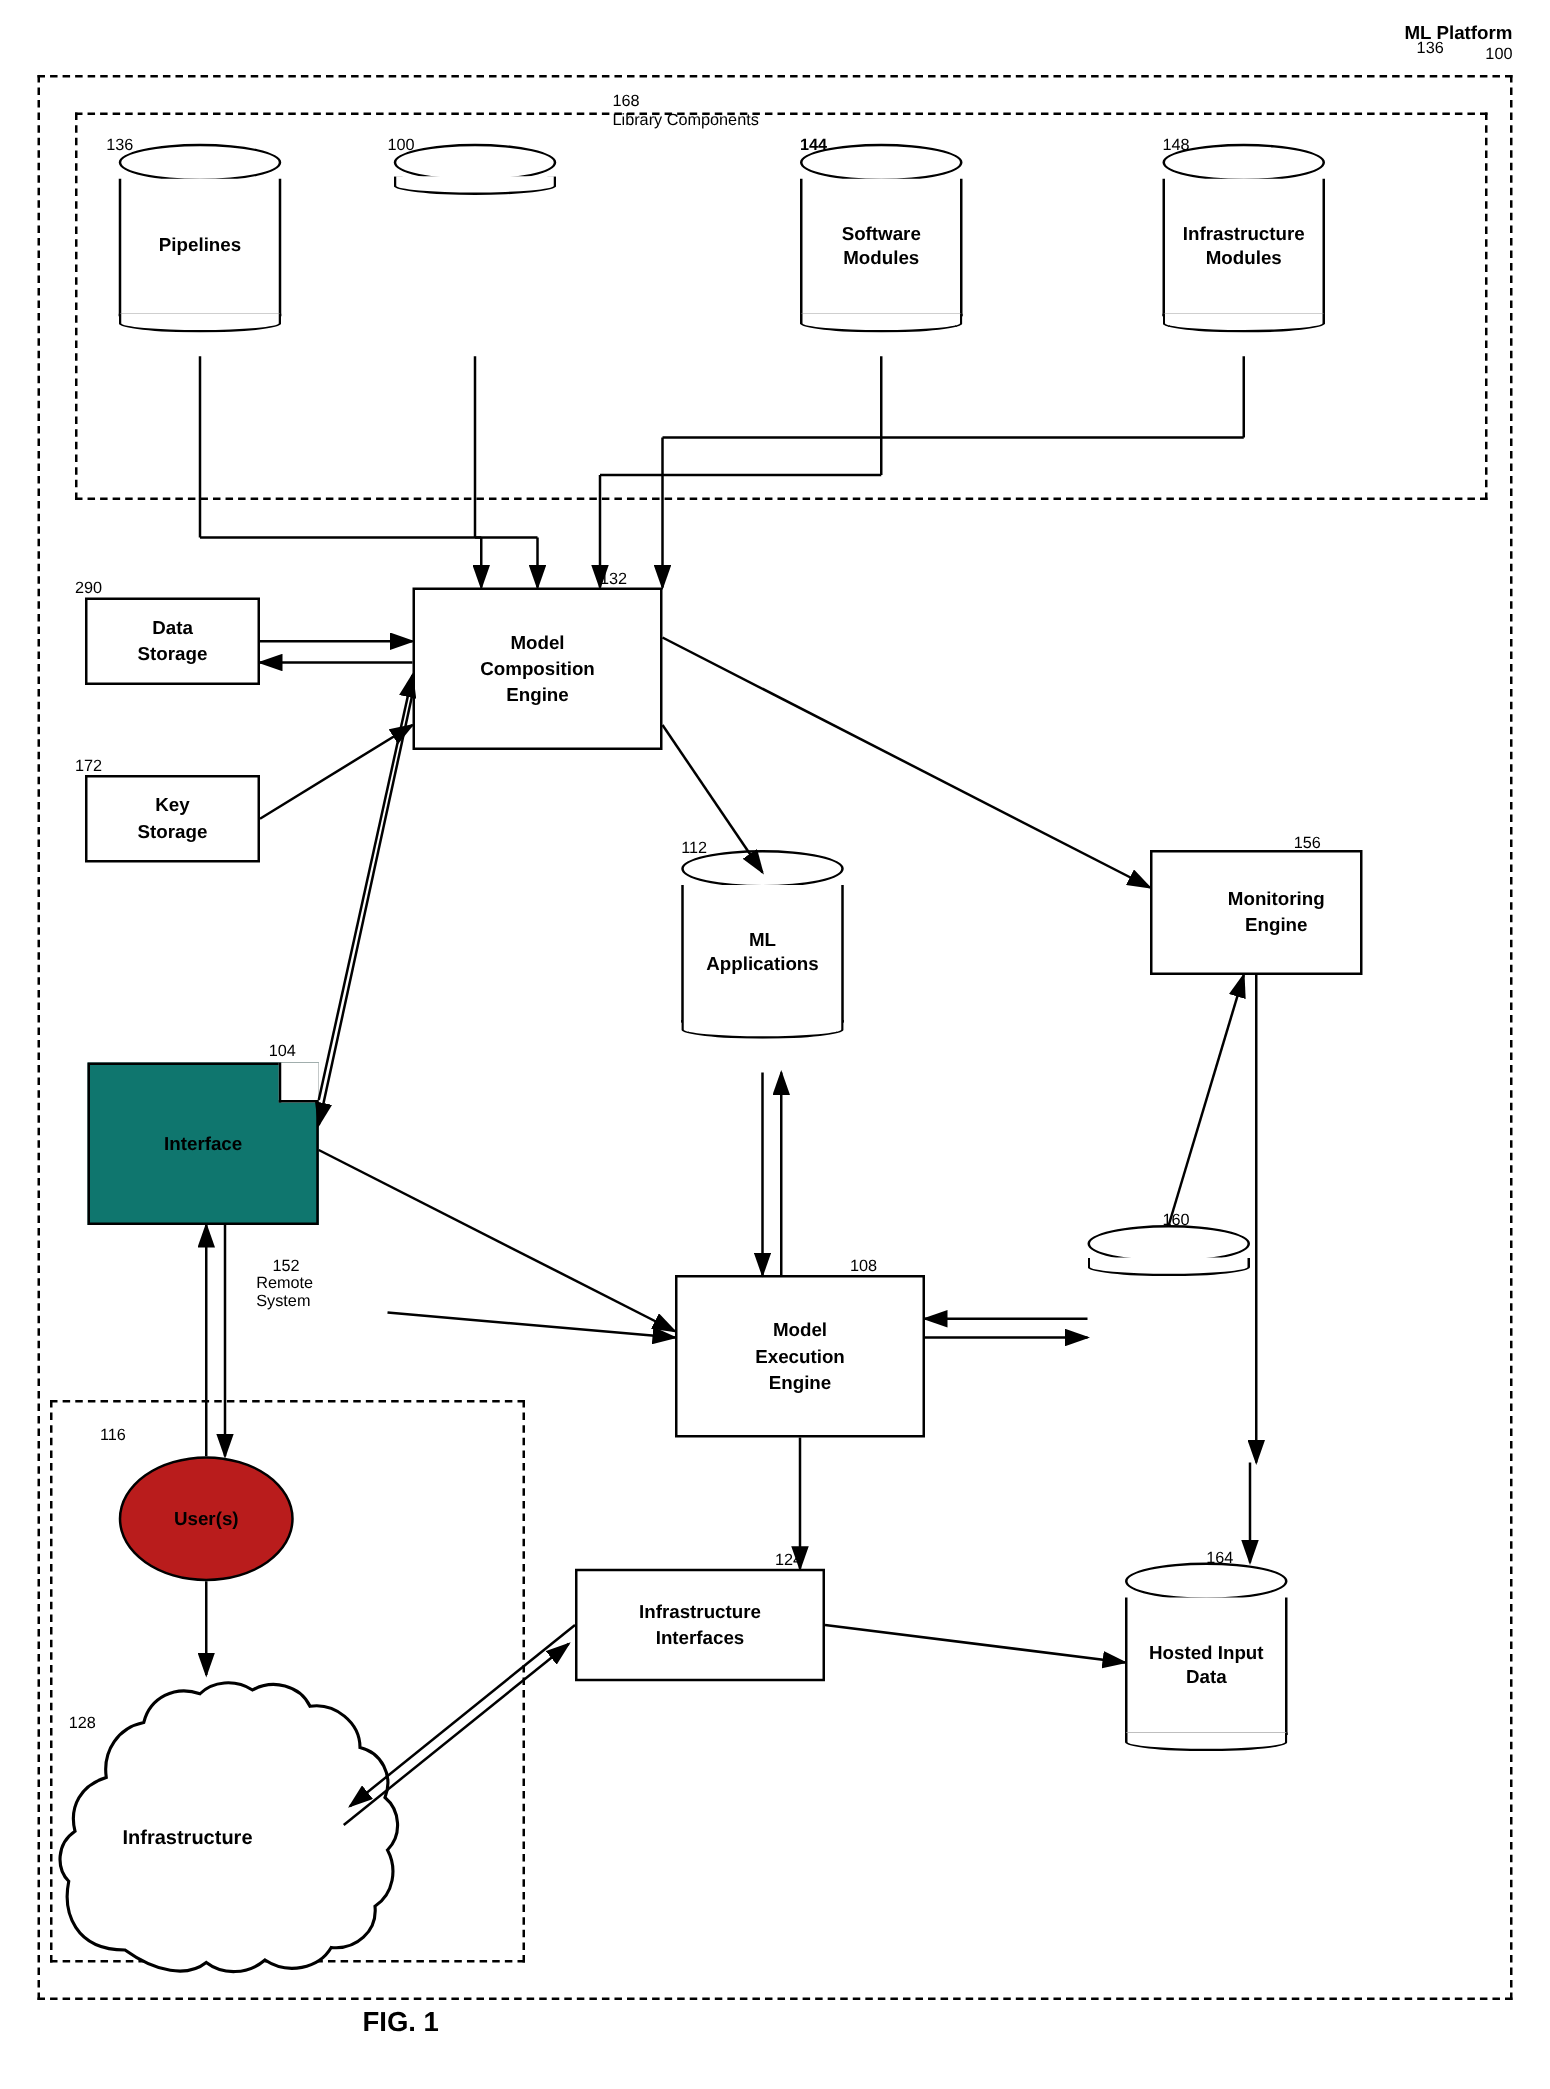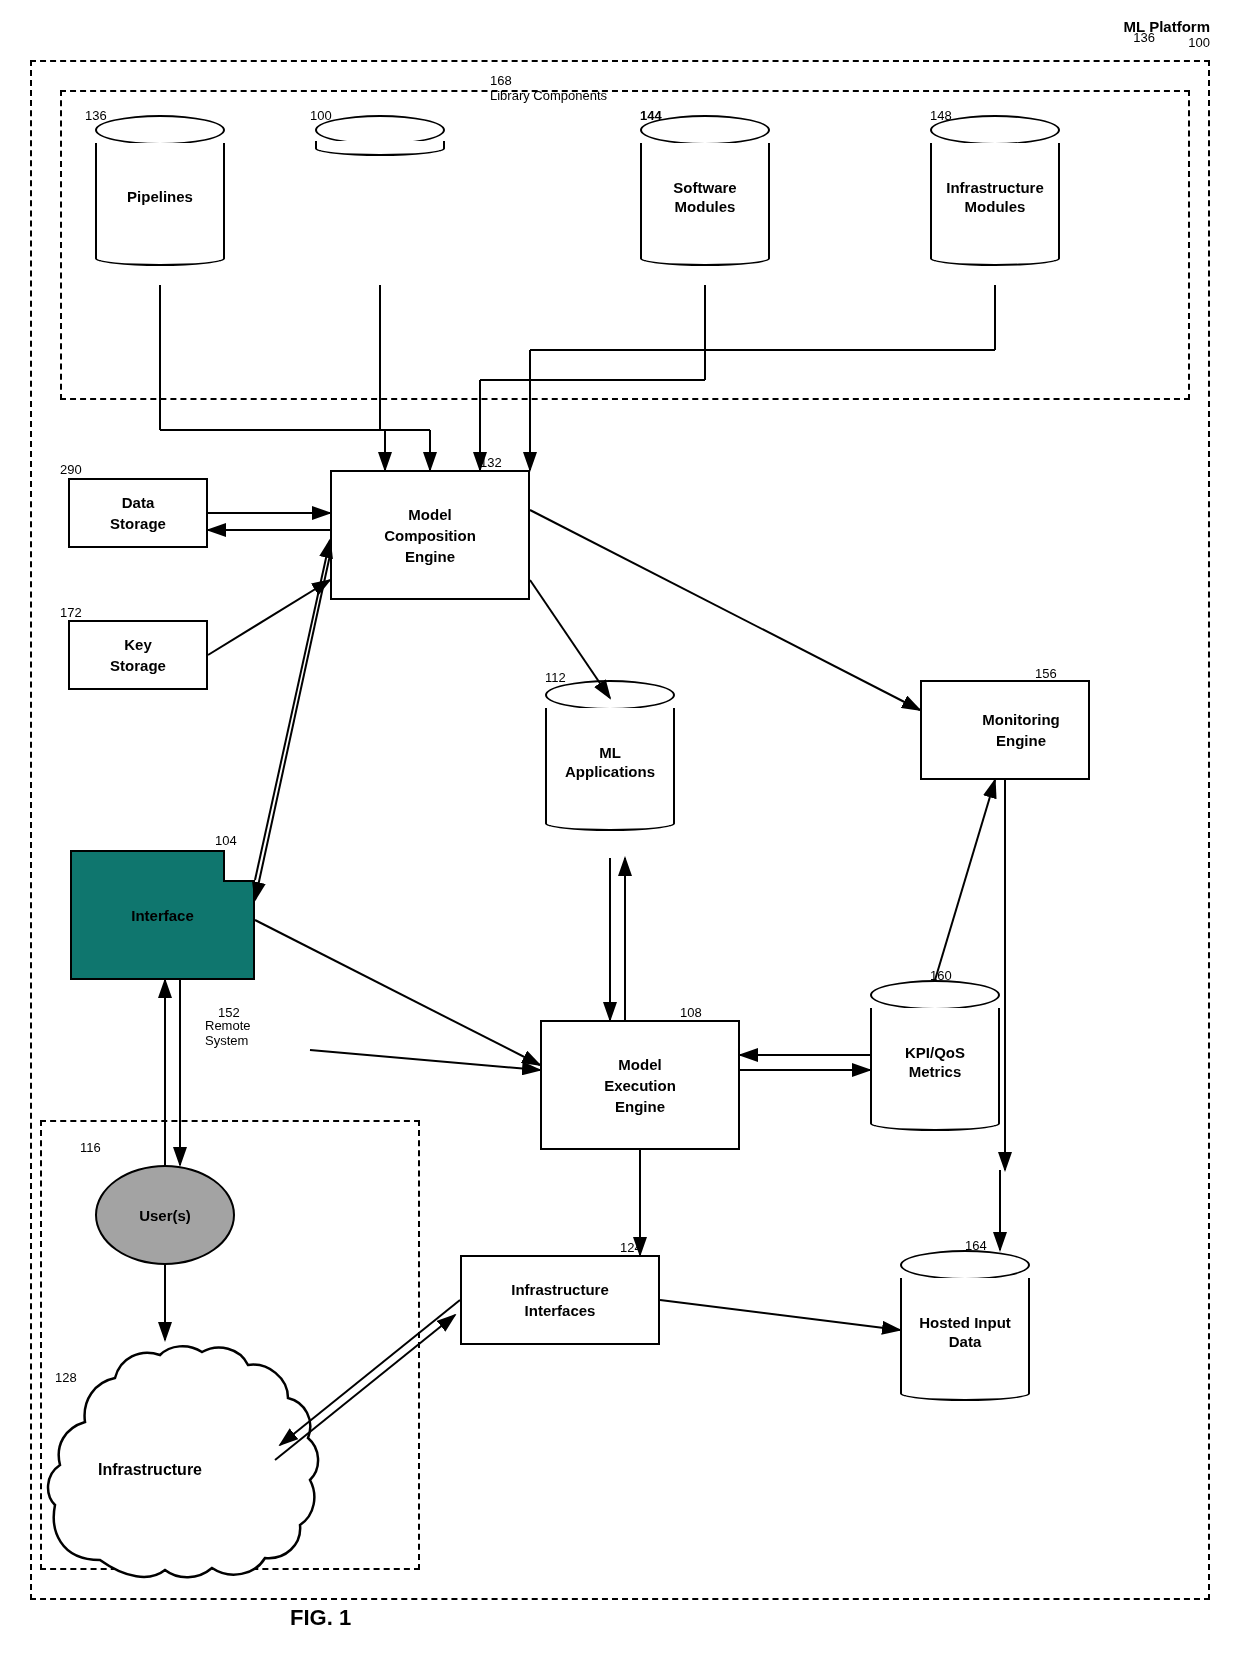--- a/index.html
+++ b/index.html
@@ -123,21 +123,21 @@
     .ref-num {
       position: absolute;
       font-size: 13px;
       font-family: Arial, sans-serif;
     }
     
     .circle-shape {
       position: absolute;
       border: 2px solid #000;
       border-radius: 50%;
-      background: #a3a3a3;
+      background: #b91c1c;
       display: flex;
       align-items: center;
       justify-content: center;
       text-align: left;
       font-size: 15px;
       font-weight: bold;
     }
     
     .arrows-svg {
       position: absolute;
@@ -250,23 +250,20 @@
   <span class="ref-num" style="top:1005px; left:218px;">152</span>
   <span class="title-label" style="top:1018px; left:205px;">Remote<br>System</span>
 
   <div class="rect-box" style="left:540px; top:1020px; width:200px; height:130px;">
     <span>Model<br>Execution<br>Engine</span>
   </div>
   <span class="ref-num" style="top:1005px; left:680px;">108</span>
 
   <div class="cylinder" style="left:870px; top:980px;">
     <div class="cylinder-top"></div>
-    <div class="cylinder-body">
-      <span>KPI/QoS<br>Metrics</span>
-    </div>
     <div class="cylinder-bottom-cap"></div>
   </div>
   <span class="ref-num" style="top:968px; left:930px;">160</span>
 
   <div class="rect-box" style="left:460px; top:1255px; width:200px; height:90px;">
     <span>Infrastructure<br>Interfaces</span>
   </div>
   <span class="ref-num" style="top:1240px; left:620px;">124</span>
 
   <div class="cylinder" style="left:900px; top:1250px;">

